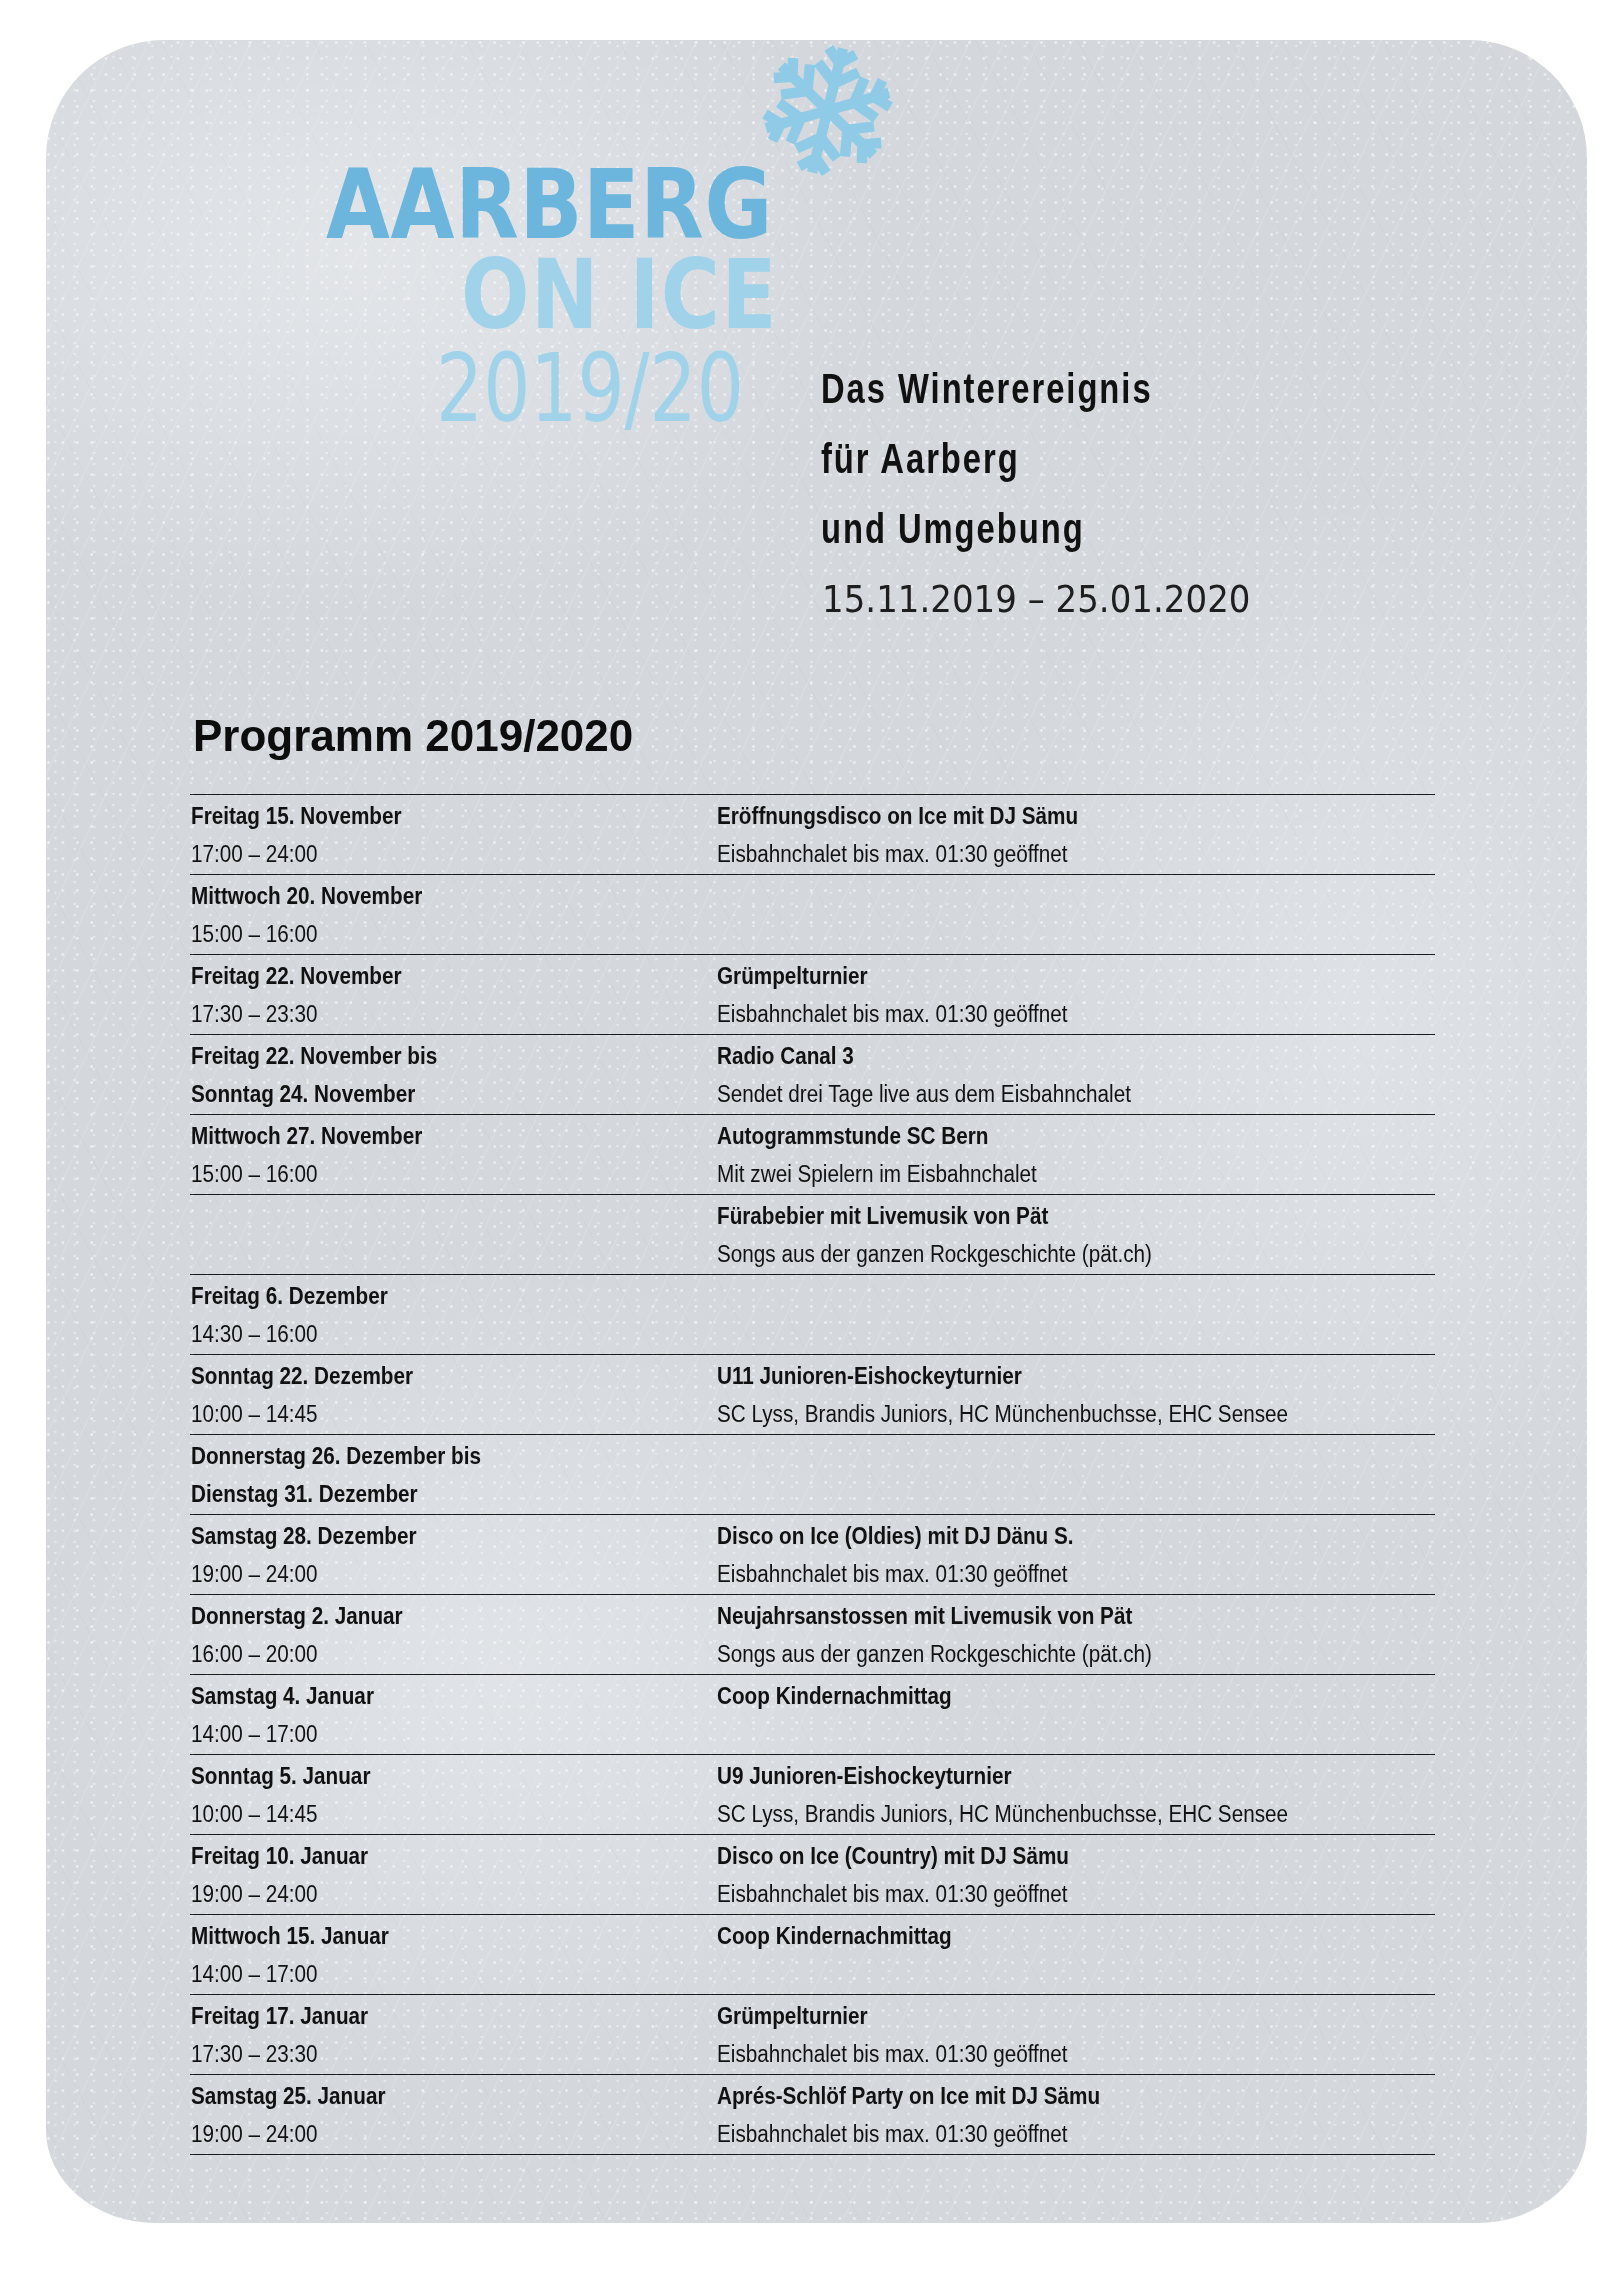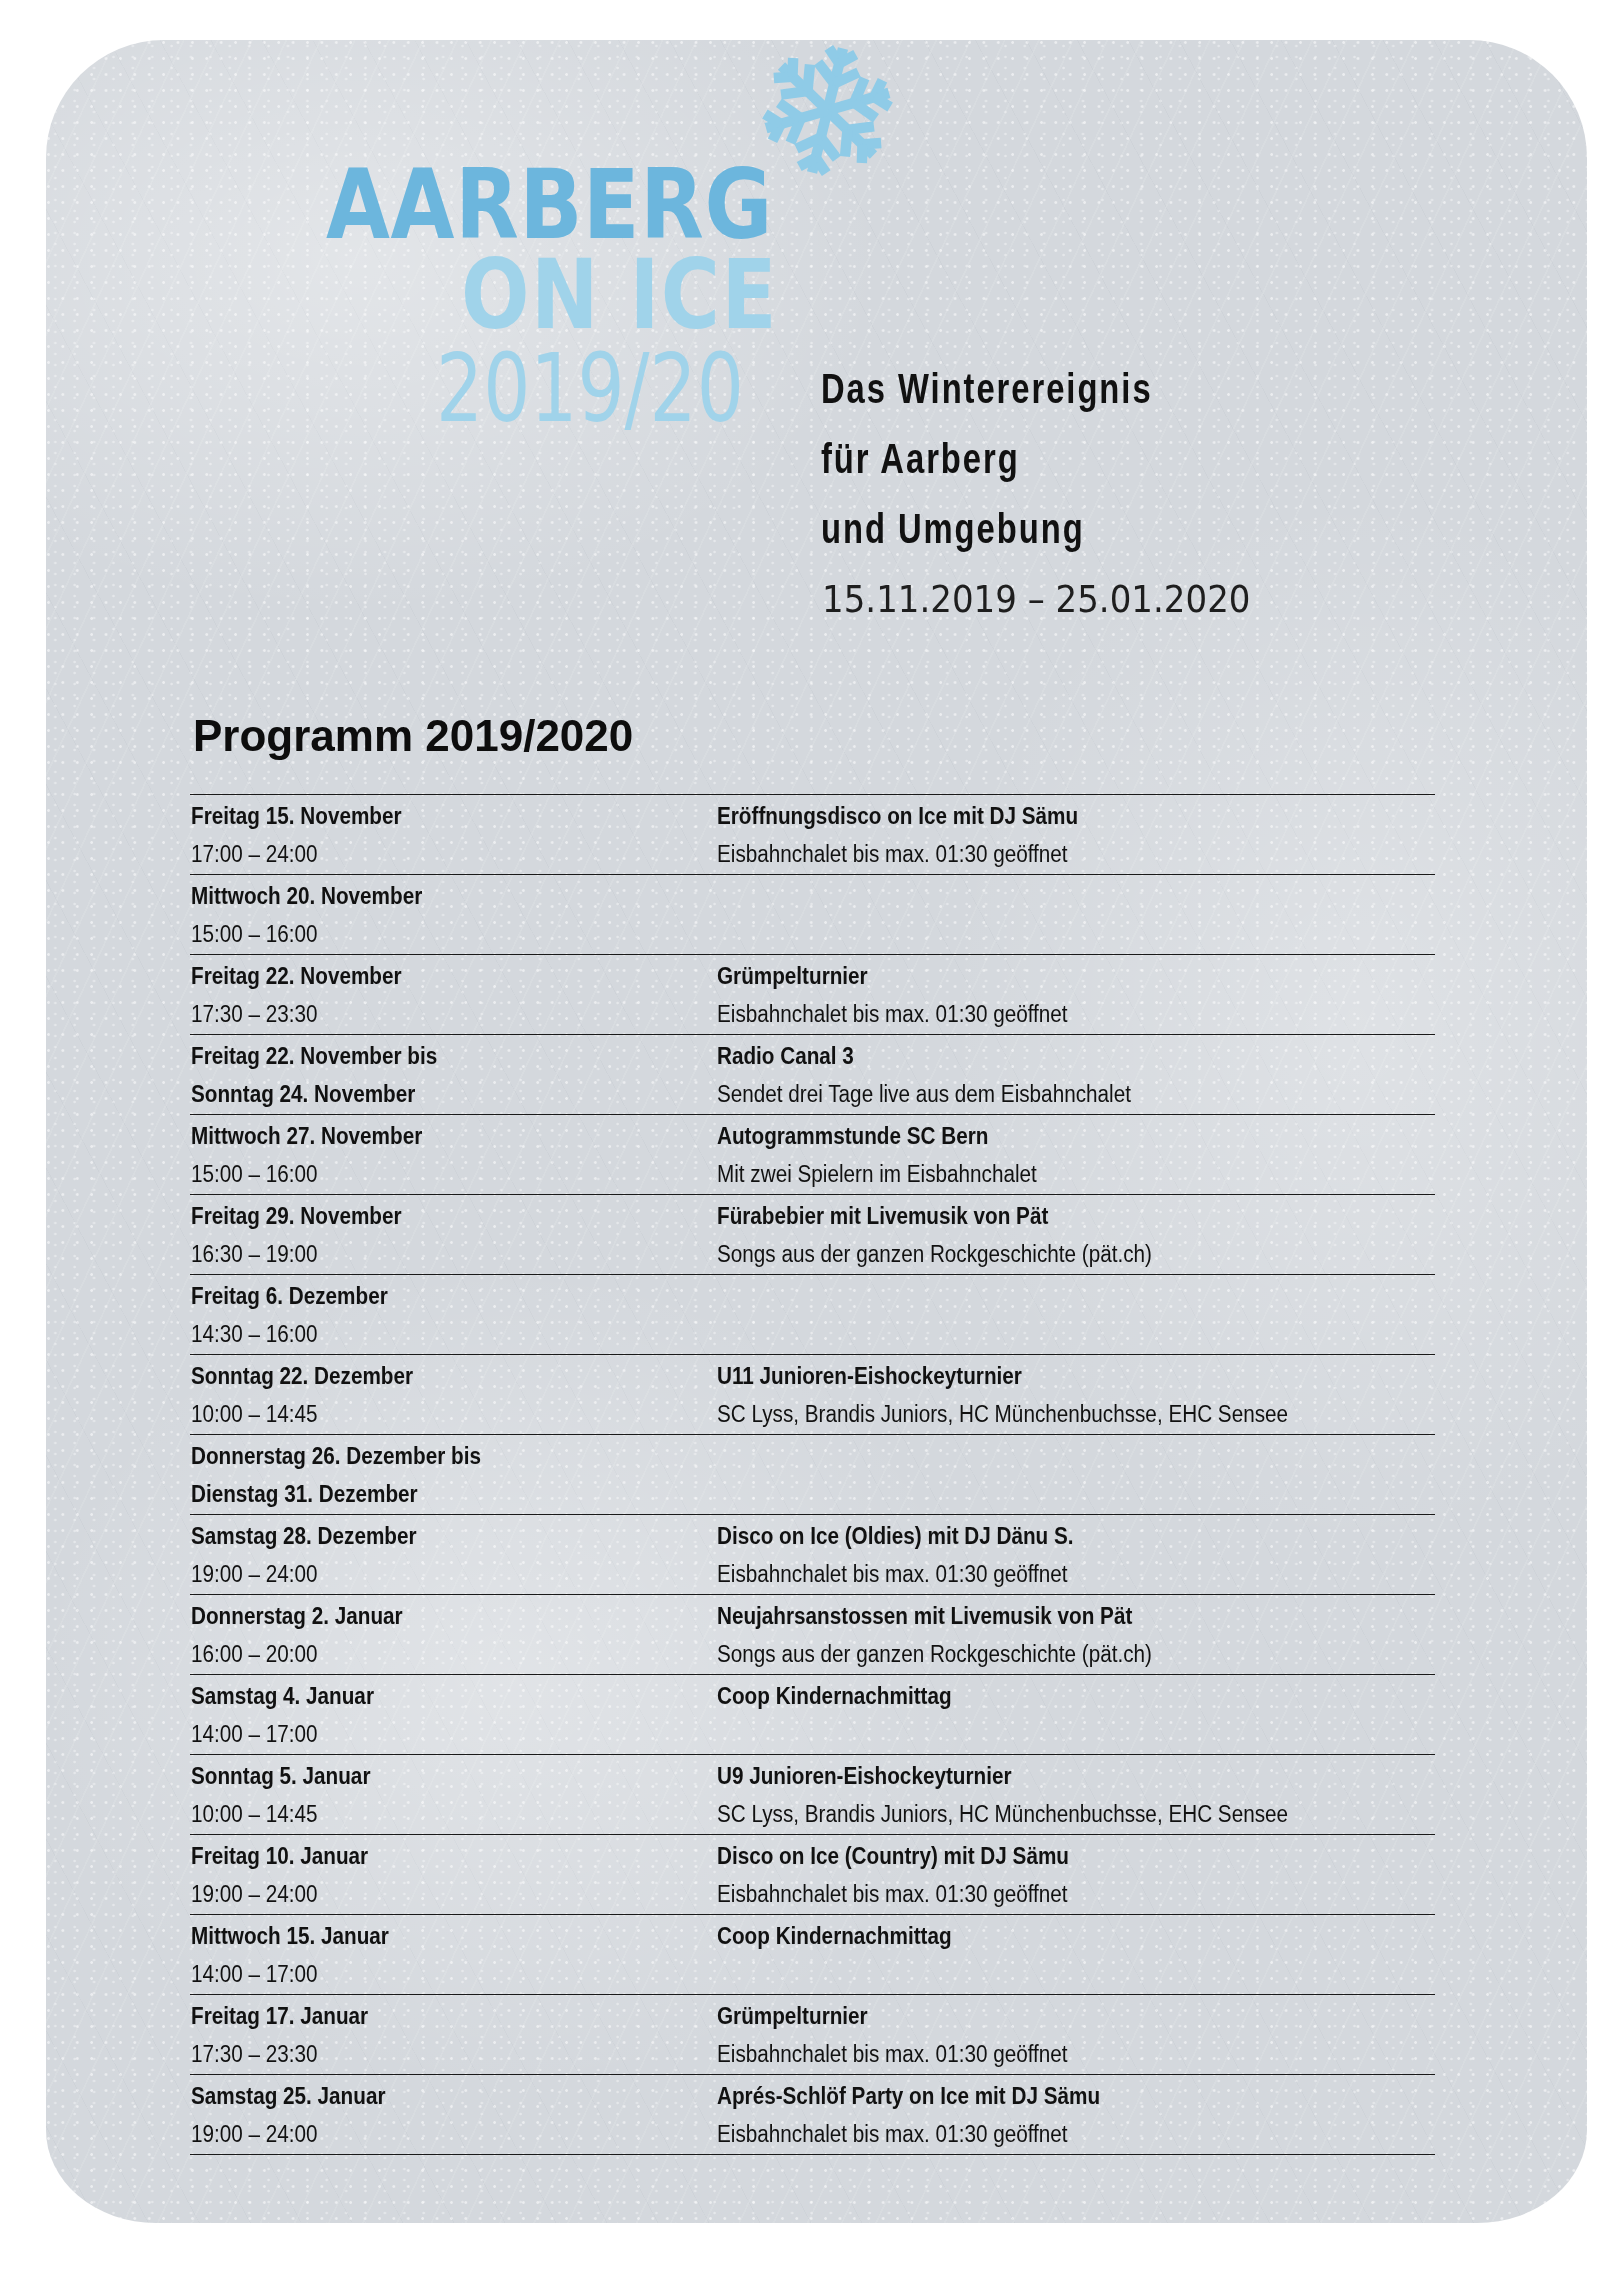--- a/index.html
+++ b/index.html
@@ -139,24 +139,20 @@
       <div class="cell cell-left">
         <span class="line first bold">Mittwoch 27. November</span>
         <span class="line">15:00 – 16:00</span>
       </div>
       <div class="cell cell-right">
         <span class="line first bold">Autogrammstunde SC Bern</span>
         <span class="line">Mit zwei Spielern im Eisbahnchalet</span>
       </div>
     </div>
     <div class="row">
-      <div class="cell cell-left">
-        <span class="line first bold">Freitag 29. November</span>
-        <span class="line">16:30 – 19:00</span>
-      </div>
       <div class="cell cell-right">
         <span class="line first bold">Fürabebier mit Livemusik von Pät</span>
         <span class="line">Songs aus der ganzen Rockgeschichte (pät.ch)</span>
       </div>
     </div>
     <div class="row">
       <div class="cell cell-left">
         <span class="line first bold">Freitag 6. Dezember</span>
         <span class="line">14:30 – 16:00</span>
       </div>

